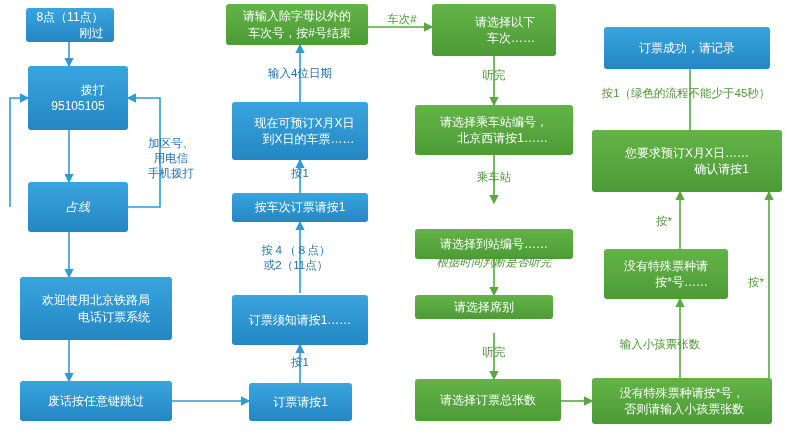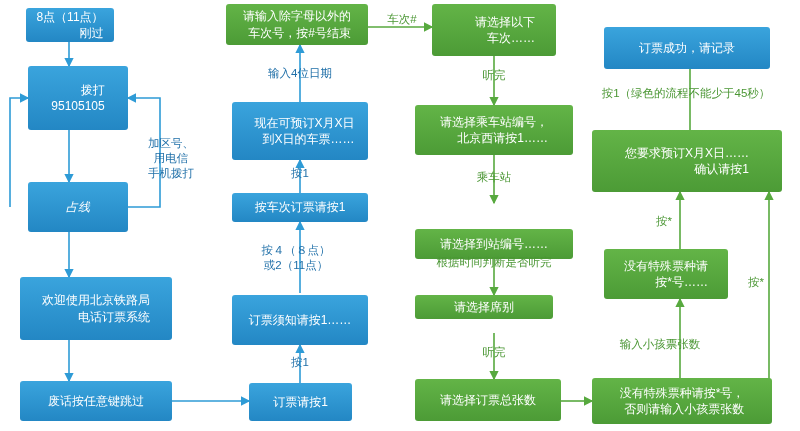--- a/index.html
+++ b/index.html
@@ -150,21 +150,21 @@
 手机拨打</div>
   <div class="lbl lbl-blue" style="left:236px; top:243px; width:120px;">按４（８点）
 或2（11点）</div>
   <div class="lbl lbl-blue" style="left:275px; top:355px; width:50px;">按1</div>
   <div class="lbl lbl-blue" style="left:275px; top:166px; width:50px;">按1</div>
   <div class="lbl lbl-blue" style="left:243px; top:66px;  width:114px;">输入4位日期</div>
 
   <div class="lbl lbl-green" style="left:374px; top:12px;  width:56px;">车次#</div>
   <div class="lbl lbl-green" style="left:466px; top:68px;  width:56px;">听完</div>
   <div class="lbl lbl-green" style="left:460px; top:170px; width:68px;">乘车站</div>
-  <div class="lbl lbl-green" style="left:404px; top:255px; width:180px;">根据时间判断是否听完</div>
+  <div class="lbl lbl-green" style="left:404px; top:255px; width:180px;font-style:italic;">根据时间判断是否听完</div>
   <div class="lbl lbl-green" style="left:466px; top:345px; width:56px;">听完</div>
 
   <div class="lbl lbl-green" style="left:598px; top:337px; width:124px;">输入小孩票张数</div>
   <div class="lbl lbl-green" style="left:644px; top:214px; width:40px;">按*</div>
   <div class="lbl lbl-green" style="left:736px; top:275px; width:40px;">按*</div>
   <div class="lbl lbl-green" style="left:572px; top:86px;  width:228px;">按1（绿色的流程不能少于45秒）</div>
 
 </div>
 
 </body></html>

